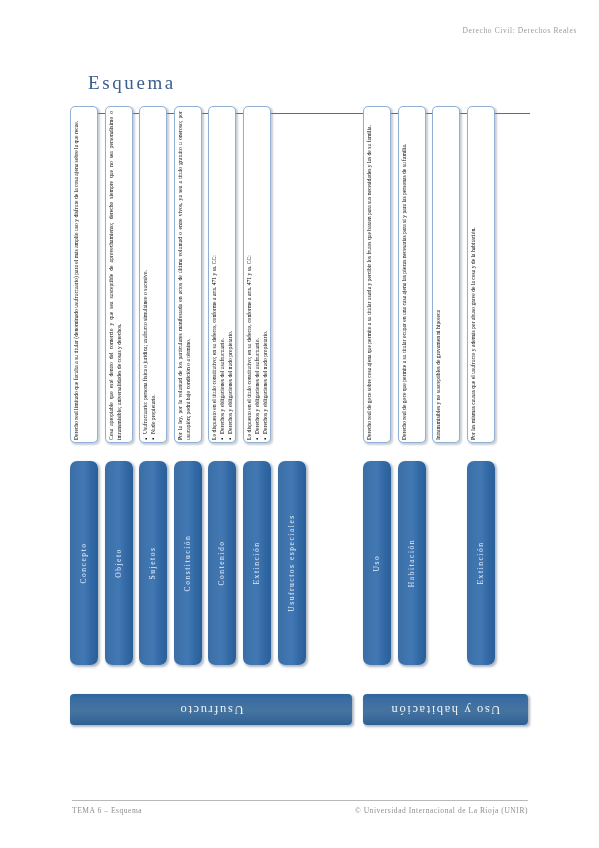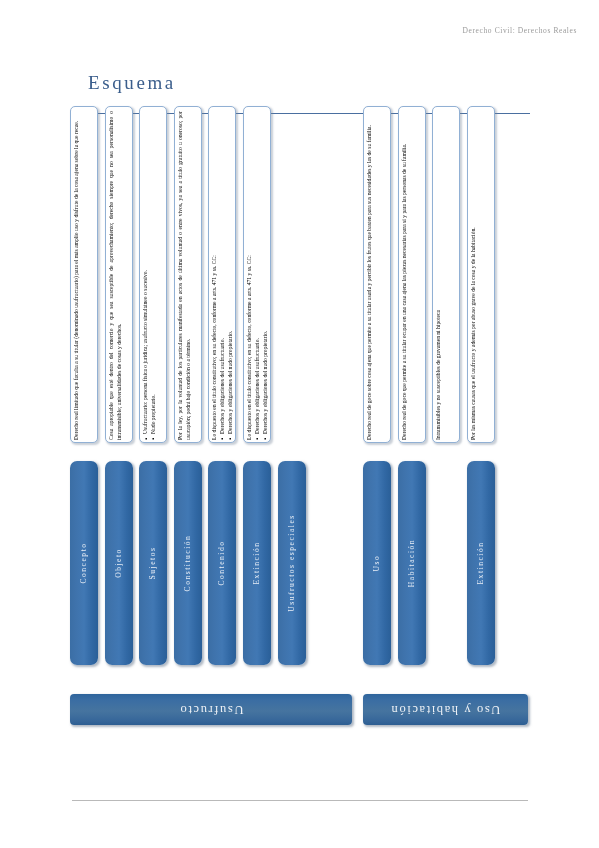--- a/index.html
+++ b/index.html
@@ -285,14 +285,18 @@
       </div>
       <div class="pill" style="left: 466.8px; top: 461px; width: 28px; height: 204px;">
         <div class="pill-label" style="width: 204px; height: 28px; line-height: 28px; transform: translate(0px, 204px) rotate(-90deg);">Extinción</div>
       </div>
       <div class="banner" style="left: 363px; top: 694px; width: 165px; height: 31px;">
         <div class="banner-label">Uso y habitación</div>
       </div>
     </div>
 
   <div class="footer-rule"></div>
+  <div class="footer">
+    <span>TEMA 6 – Esquema</span>
+    <span>© Universidad Internacional de La Rioja (UNIR)</span>
+  </div>
 
 </div>
 
 </body></html>

